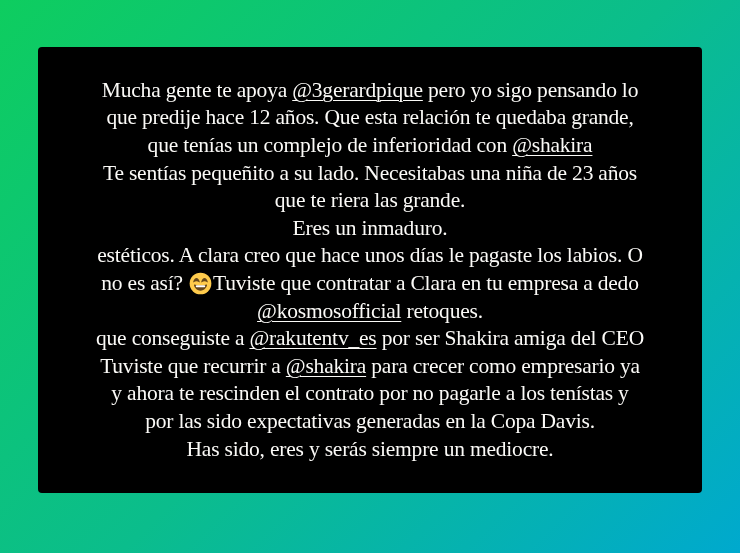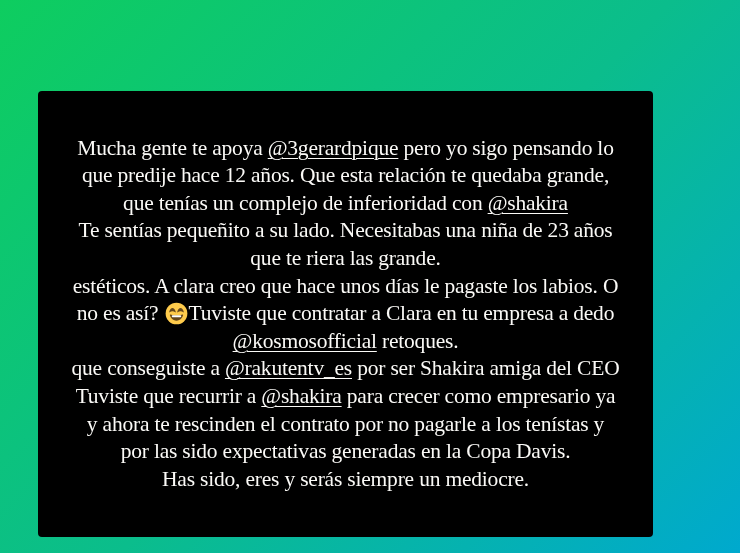--- a/index.html
+++ b/index.html
@@ -12,31 +12,30 @@
   .stage {
     position: relative;
     width: 740px;
     height: 553px;
     background: linear-gradient(135deg, #0ecd5f 0%, #0bbd8c 52%, #00a9ce 100%);
   }
   .textbox {
     position: absolute;
     left: 38px;
     top: 47px;
-    width: 615px;
+    width: 664px;
     height: 446px;
     background: #000000;
     border-radius: 4px;
     display: flex;
     flex-direction: column;
     justify-content: center;
     align-items: center;
     text-align: center;
     overflow: hidden;
-    margin-top: 44px;
   }
   .line {
     white-space: nowrap;
     color: #fbfaf7;
     font-family: "Liberation Serif", "DejaVu Serif", serif;
     font-size: 21.5px;
     line-height: 27.6px;
     letter-spacing: -0.2px;
   }
   .mention {
@@ -55,20 +54,21 @@
 </head>
 <body>
 
 <div class="stage">
   <div class="textbox">
       <div class="line"><span>Mucha gente te apoya </span><span class="mention">@3gerardpique</span><span> pero yo sigo pensando lo</span></div>
       <div class="line"><span>que predije hace 12 años. Que esta relación te quedaba grande,</span></div>
       <div class="line"><span>que tenías un complejo de inferioridad con </span><span class="mention">@shakira</span></div>
       <div class="line"><span>Te sentías pequeñito a su lado. Necesitabas una niña de 23 años</span></div>
       <div class="line"><span>que te riera las grande.</span></div>
+      <div class="line"><span>Eres un inmaduro.</span></div>
       <div class="line"><span>estéticos. A clara creo que hace unos días le pagaste los labios. O</span></div>
       <div class="line"><span>no es así? </span><svg class="emoji" viewBox="0 0 36 36" aria-hidden="true">
           <circle cx="18" cy="18" r="17" fill="#ffcb4c"></circle>
           <path d="M6.5 15.6c1-4.3 3.2-6.2 5.2-6.2s4.2 1.9 5.2 6.2c.1.5-.4.9-.8.6-1.4-1-2.9-1.6-4.4-1.6s-3 .6-4.4 1.6c-.4.3-.9-.1-.8-.6z" fill="#65471b"></path>
           <path d="M19.1 15.6c1-4.3 3.2-6.2 5.2-6.2s4.2 1.9 5.2 6.2c.1.5-.4.9-.8.6-1.4-1-2.9-1.6-4.4-1.6s-3 .6-4.4 1.6c-.4.3-.9-.1-.8-.6z" fill="#65471b"></path>
           <path d="M18 20.6c-4.6 0-7.8-.6-9.5-1.1-.6-.2-1.1.4-.9 1 1.1 3.8 4.1 8.8 10.4 8.8s9.3-5 10.4-8.8c.2-.6-.3-1.2-.9-1-1.7.5-4.9 1.1-9.5 1.1z" fill="#65471b"></path>
           <rect x="10.7" y="20.9" width="14.6" height="3.1" rx="1.2" fill="#ffffff"></rect>
         </svg><span>Tuviste que contratar a Clara en tu empresa a dedo</span></div>
       <div class="line"><span class="mention">@kosmosofficial</span><span> retoques.</span></div>
       <div class="line"><span>que conseguiste a </span><span class="mention">@rakutentv_es</span><span> por ser Shakira amiga del CEO</span></div>

